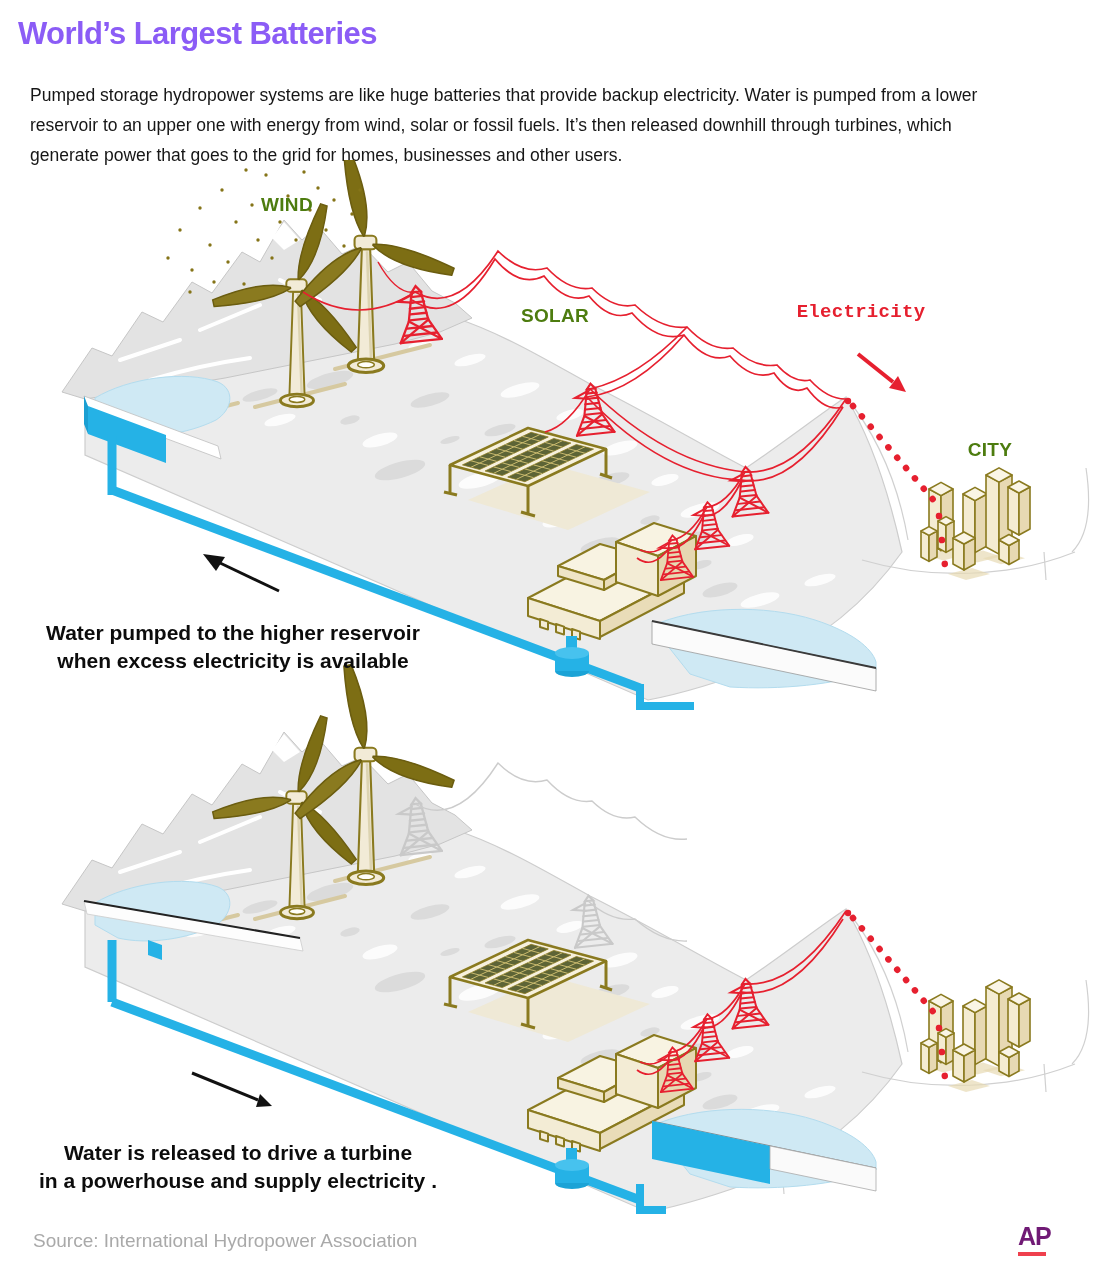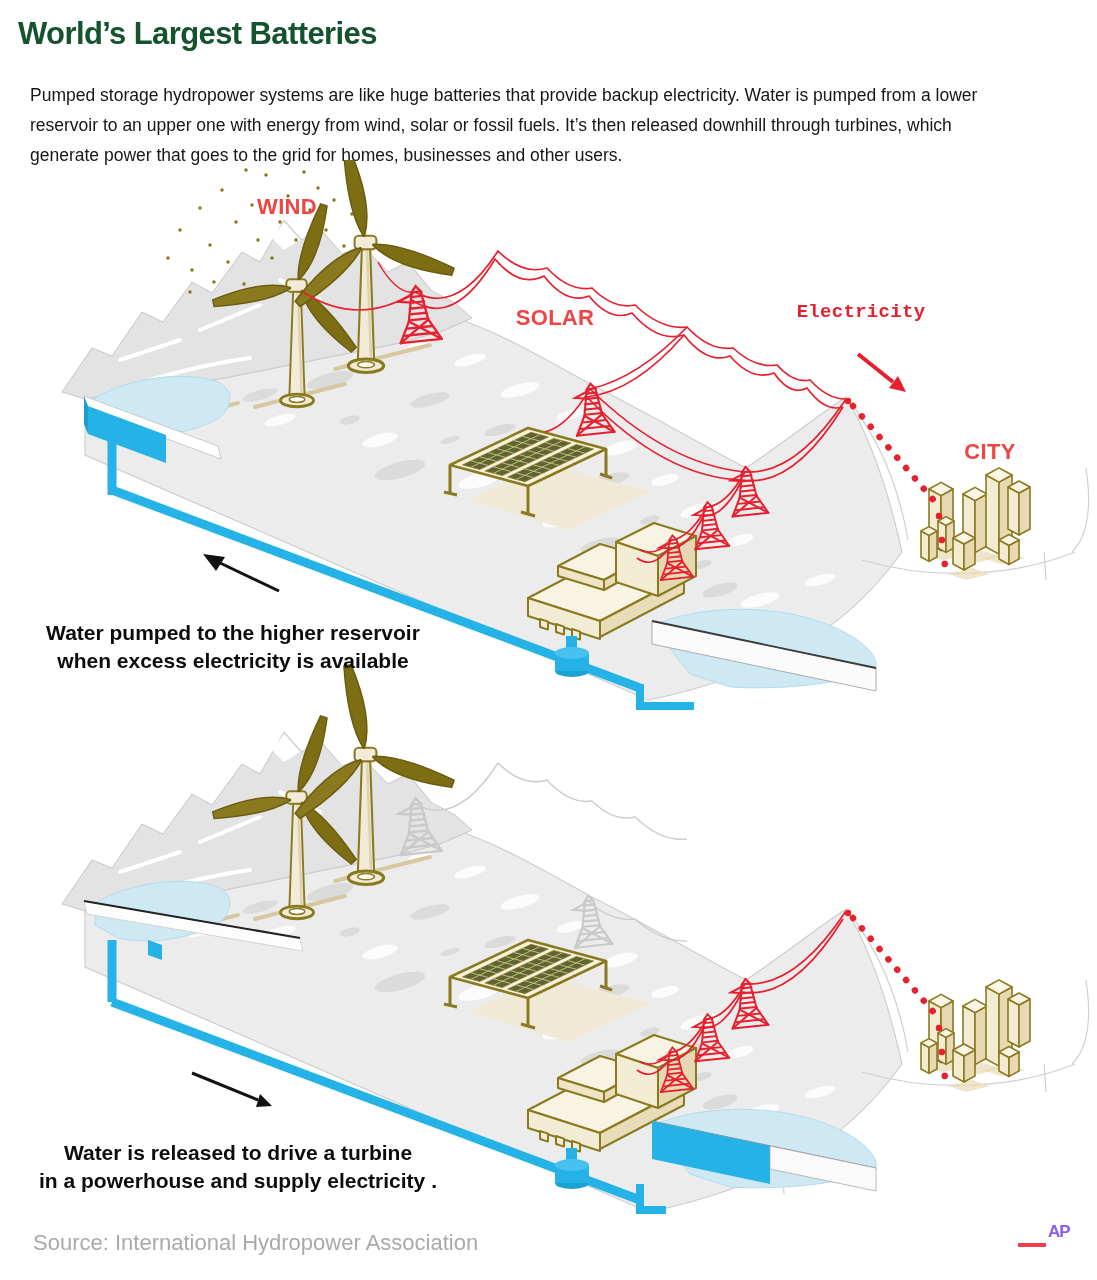--- a/index.html
+++ b/index.html
@@ -1,34 +1,34 @@
 <!DOCTYPE html>
 <html><head>
 <meta charset="utf-8">
 <style>
   html,body{margin:0;padding:0;background:#fff;}
   .page{position:relative;width:1097px;height:1280px;background:#ffffff;overflow:hidden;
         font-family:"Liberation Sans",sans-serif;}
   .title{position:absolute;left:18px;top:16px;margin:0;font-size:31px;font-weight:bold;
-         letter-spacing:-0.6px;color:#14532d;}
+         letter-spacing:-0.6px;color:#8b5cf6;}
   .intro{position:absolute;left:18px;top:68px;width:1030px;margin:12px;font-size:17.5px;
          line-height:30px;color:#161616;white-space:pre-line;}
   #art{position:absolute;left:0;top:160px;}
-  .lbl{position:absolute;font-weight:bold;font-size:22px;color:#ef4444;text-align:center;letter-spacing:.3px;}
+  .lbl{position:absolute;font-weight:bold;font-size:19px;color:#4d7c0f;text-align:center;letter-spacing:.3px;}
   .lbl-wind{left:227px;top:194px;width:120px;}
   .lbl-solar{left:495px;top:305px;width:120px;}
   .lbl-elec{left:781px;top:301px;width:160px;font-size:19px;color:#e6202f;font-family:Liberation Mono, monospace;}
   .lbl-city{left:935px;top:439px;width:110px;}
   .caption{position:absolute;text-align:center;font-weight:bold;font-size:21px;line-height:28px;
            color:#0c0c0c;white-space:pre-line;}
   .cap-top{left:18px;top:619px;width:430px;}
   .cap-bottom{left:18px;top:1139px;width:440px;}
-  .source{position:absolute;left:33px;top:1230px;font-size:22px;color:#a9a9a9;}
+  .source{position:absolute;left:33px;top:1230px;font-size:19px;color:#a9a9a9;}
   .ap{position:absolute;left:1018px;top:1222px;width:40px;}
-  .ap-txt{font-size:17px;font-weight:bold;color:#8b5cf6;letter-spacing:-1px;margin-left:30px;}
+  .ap-txt{font-size:25px;font-weight:bold;color:#701a75;letter-spacing:-1px;}
   .ap-bar{width:28px;height:4px;background:#ef404d;margin-top:1px;}
 </style>
 </head>
 <body>
 
 <div class="page">
 
   <h1 class="title">World’s Largest Batteries</h1>
   <p class="intro">Pumped storage hydropower systems are like huge batteries that provide backup electricity. Water is pumped from a lower
 reservoir to an upper one with energy from wind, solar or fossil fuels. It’s then released downhill through turbines, which

